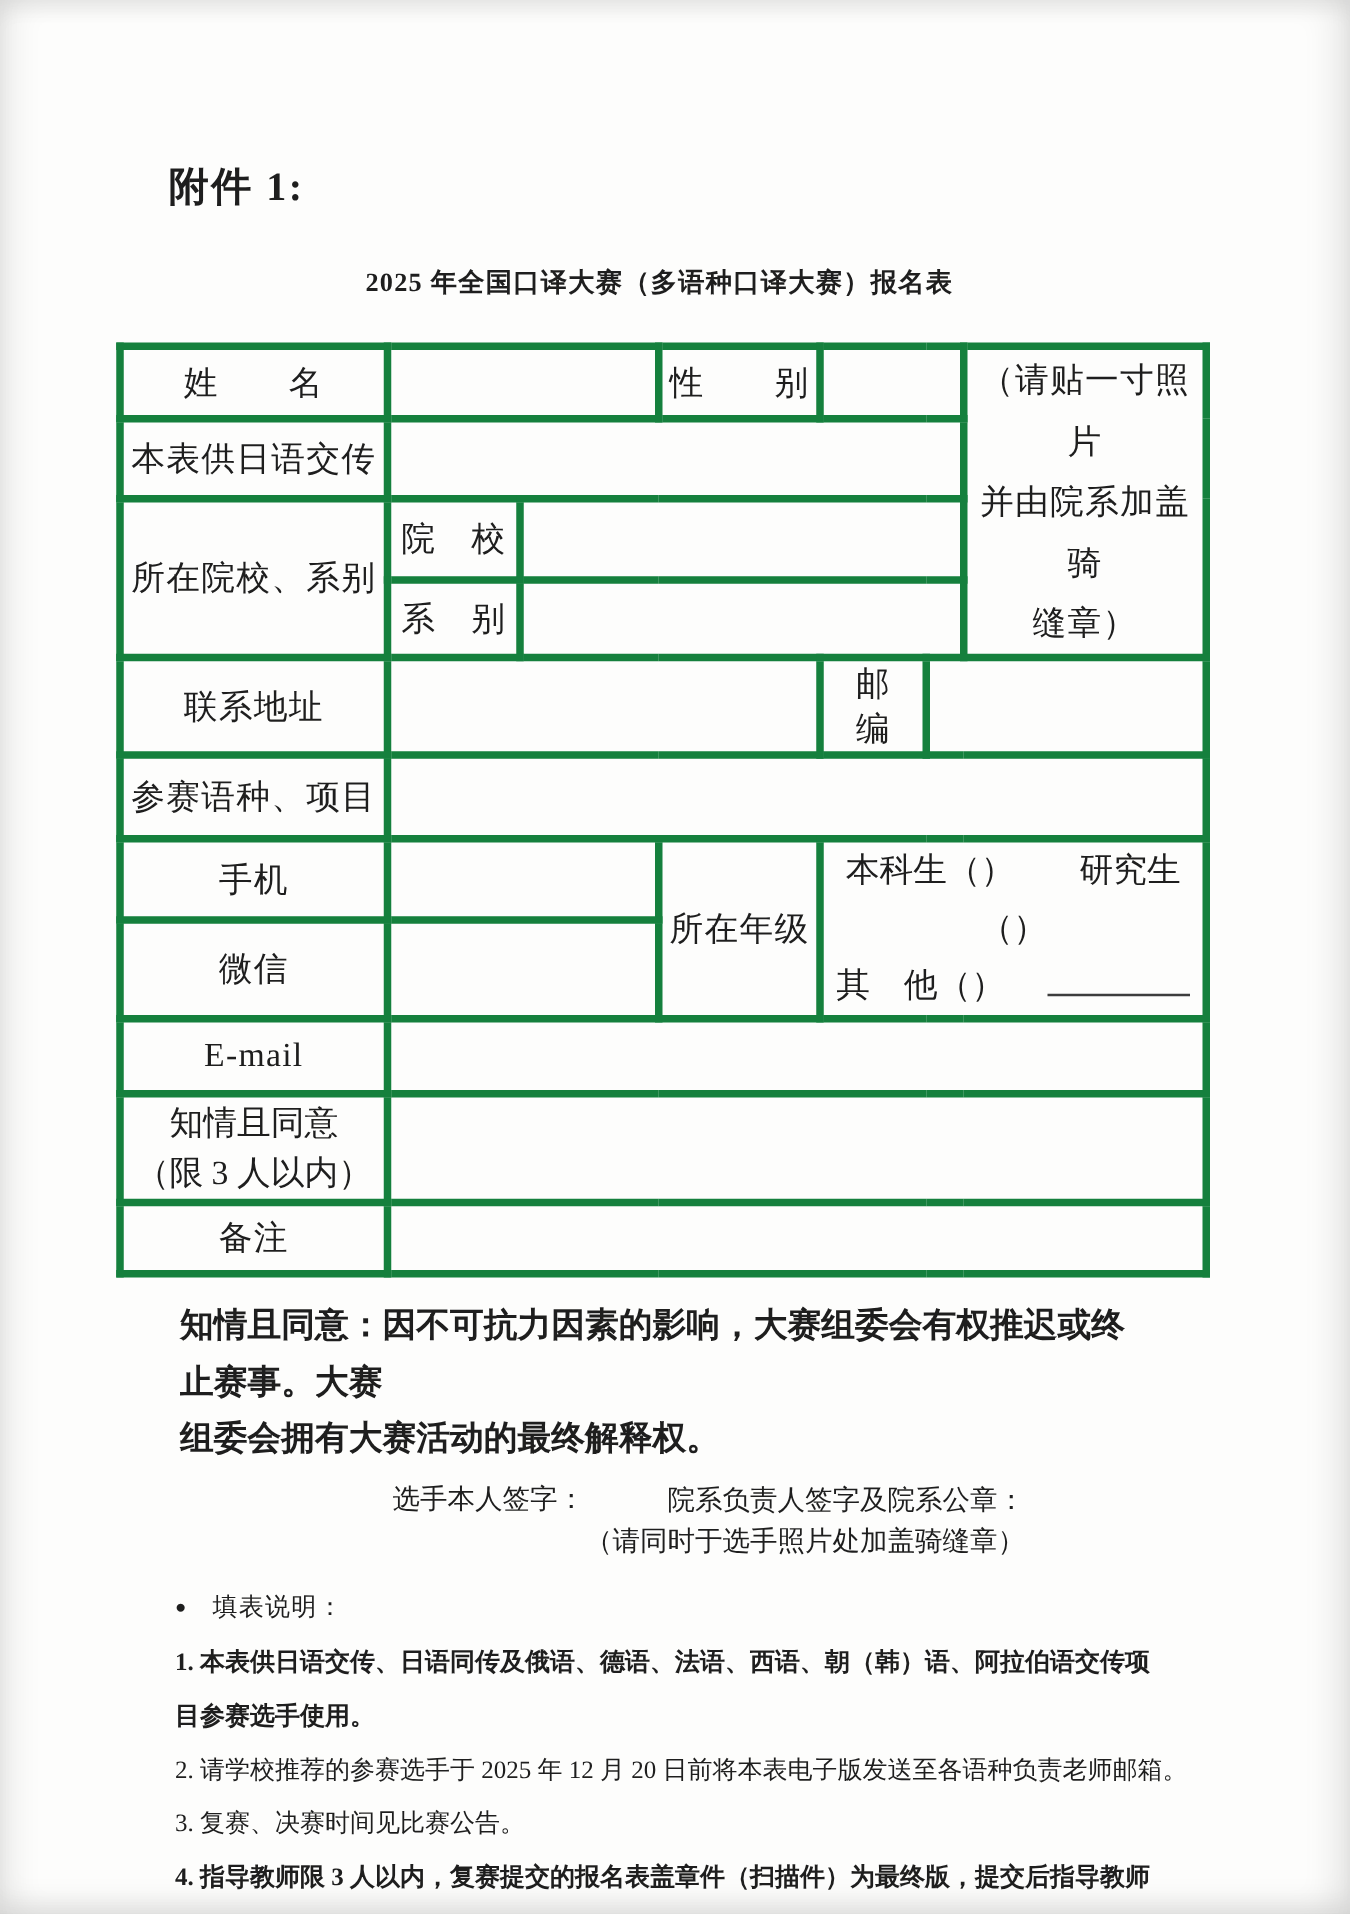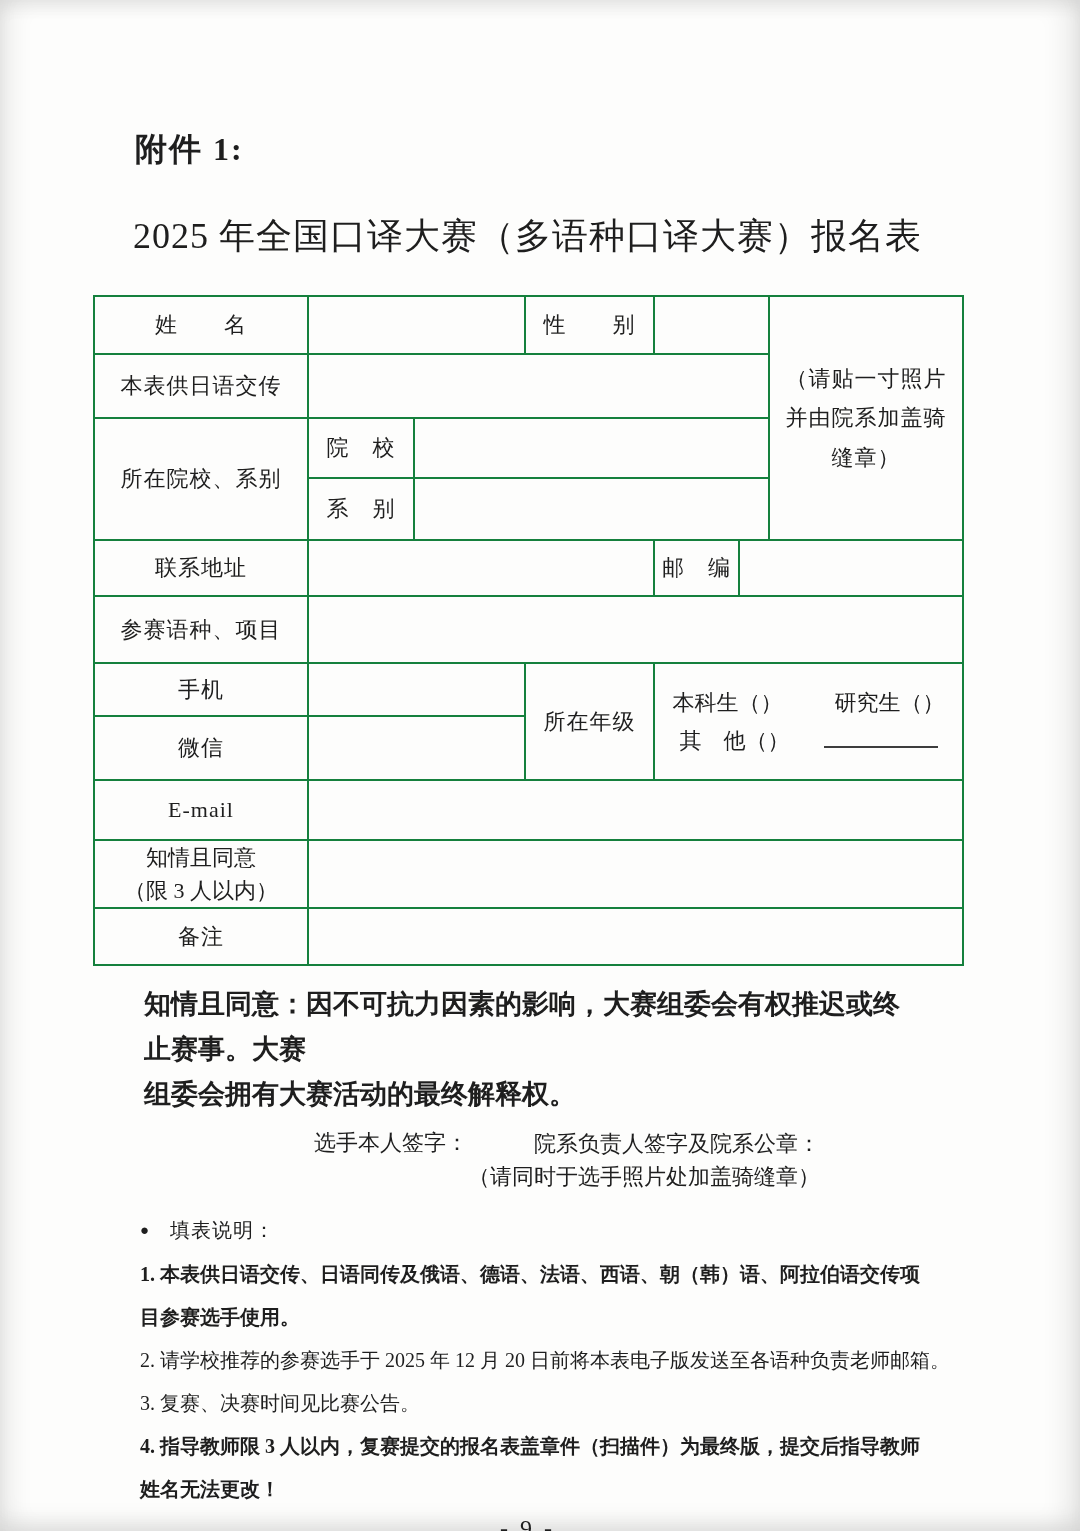--- a/index.html
+++ b/index.html
@@ -27,36 +27,36 @@
     padding-top:128px;
     margin-left:42px;
     font-size:32px;
     font-weight:bold;
     letter-spacing:2px;
   }
   .title{
     margin:40px 0 0 0;
     width:869px;
     text-align:center;
-    font-size:36px;
-    font-weight:normal;
+    font-size:21px;
+    font-weight:bold;
     letter-spacing:1px;
   }
   table.form{
     border-collapse:collapse;
     table-layout:fixed;
     width:869px;
     margin-top:34px;
   }
   table.form td{
-    border:2px solid #15803d;
+    border:6px solid #15803d;
     padding:0;
     text-align:center;
     vertical-align:middle;
-    font-size:22px;
+    font-size:27px;
     overflow:hidden;
   }
   td.lbl{letter-spacing:1px;}
   td.photo-cell{
     font-size:21px;
     line-height:1.8;
     letter-spacing:1px;
   }
   td.grade-options{
     text-align:left;

